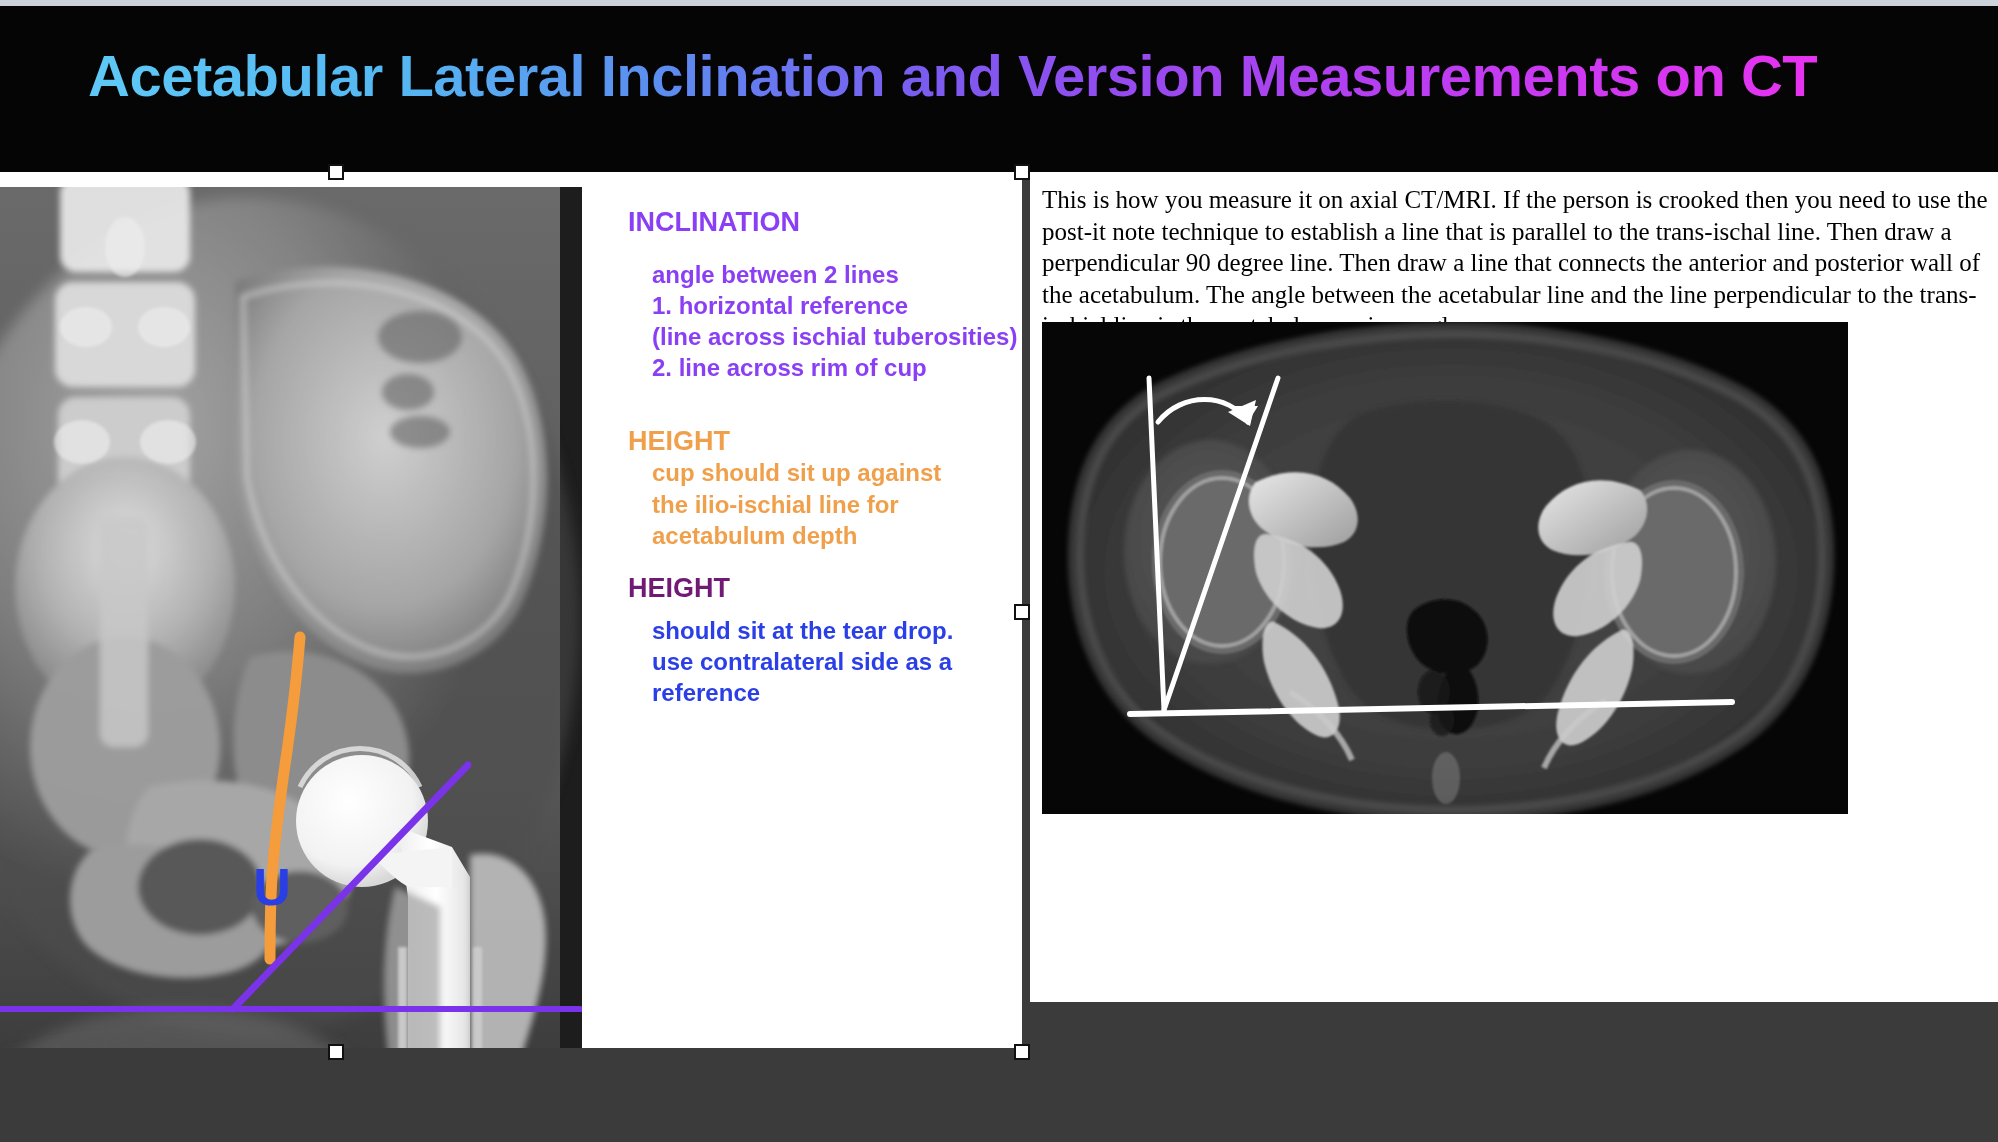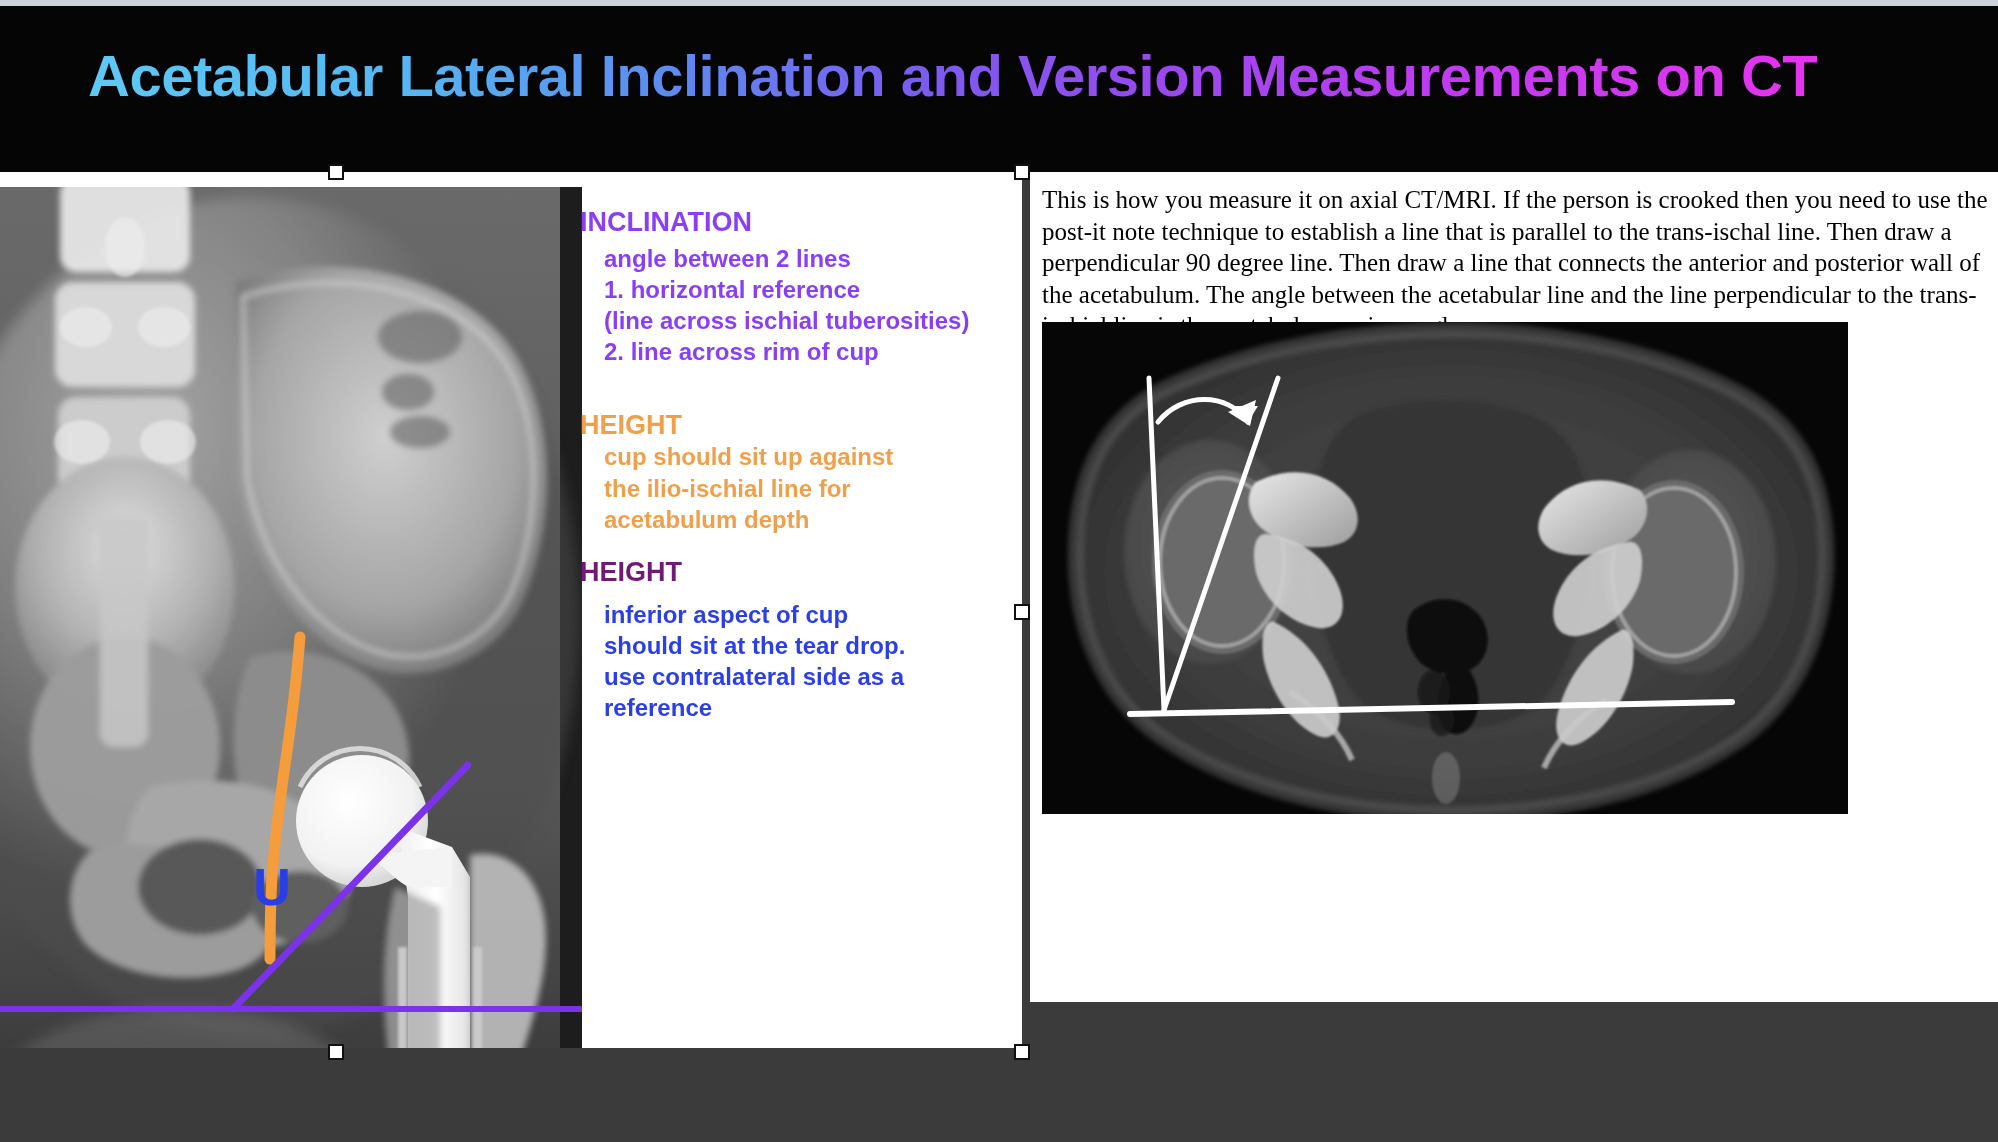--- a/index.html
+++ b/index.html
@@ -51,21 +51,21 @@
   
   .xray{
     position:absolute;left:0px;top:15px;width:582px;height:1020px;
     background:#1a1a1a;
     overflow:hidden;
   }
   .xray svg{display:block;}
 
   
   .slide-text{
-    position:absolute;left:580px;top:0px;width:420px;height:876px;
+    position:absolute;left:628px;top:0px;width:420px;height:876px;
   }
   .sec-head{
     font-weight:bold;font-size:27px;line-height:1.18;
     margin:0;white-space:nowrap;
   }
   .sec-body{
     font-weight:bold;font-size:24px;line-height:1.30;
     margin:0;padding-left:24px;
   }
   .sec-body div{white-space:nowrap;}
@@ -242,21 +242,21 @@
 
         <text x="556" y="1000" font-family="'Liberation Sans',sans-serif" font-size="17" fill="#b9b9b9" text-anchor="end" opacity="0.85">80</text>
       </svg>
     </div>
 
     <div class="slide-text">
       <div class="gap-c"></div>
 
       <div>
         <div class="sec-head" style="color:#8B3FF5;margin-top:21px;">INCLINATION</div>
-        <div class="sec-body" style="color:#8B3FF5;margin-top:4px;">
+        <div class="sec-body" style="color:#8B3FF5;margin-top:20px;">
           <div>angle between 2 lines</div>
           <div>1. horizontal reference</div>
           <div>(line across ischial tuberosities)</div>
           <div>2. line across rim of cup</div>
         </div>
       </div>
 
       <div class="gap-b"></div>
 
       <div>
@@ -266,21 +266,20 @@
           <div>the ilio-ischial line for</div>
           <div>acetabulum depth</div>
         </div>
       </div>
 
       <div class="gap-a"></div>
 
       <div>
         <div class="sec-head" style="color:#701a75;">HEIGHT</div>
         <div class="sec-body" style="color:#2B3FE8;margin-top:10px;">
-          <div>inferior aspect of cup</div>
           <div>should sit at the tear drop.</div>
           <div>use contralateral side as a</div>
           <div>reference</div>
         </div>
       </div>
 
     </div>
   </div>
 </div>
 

